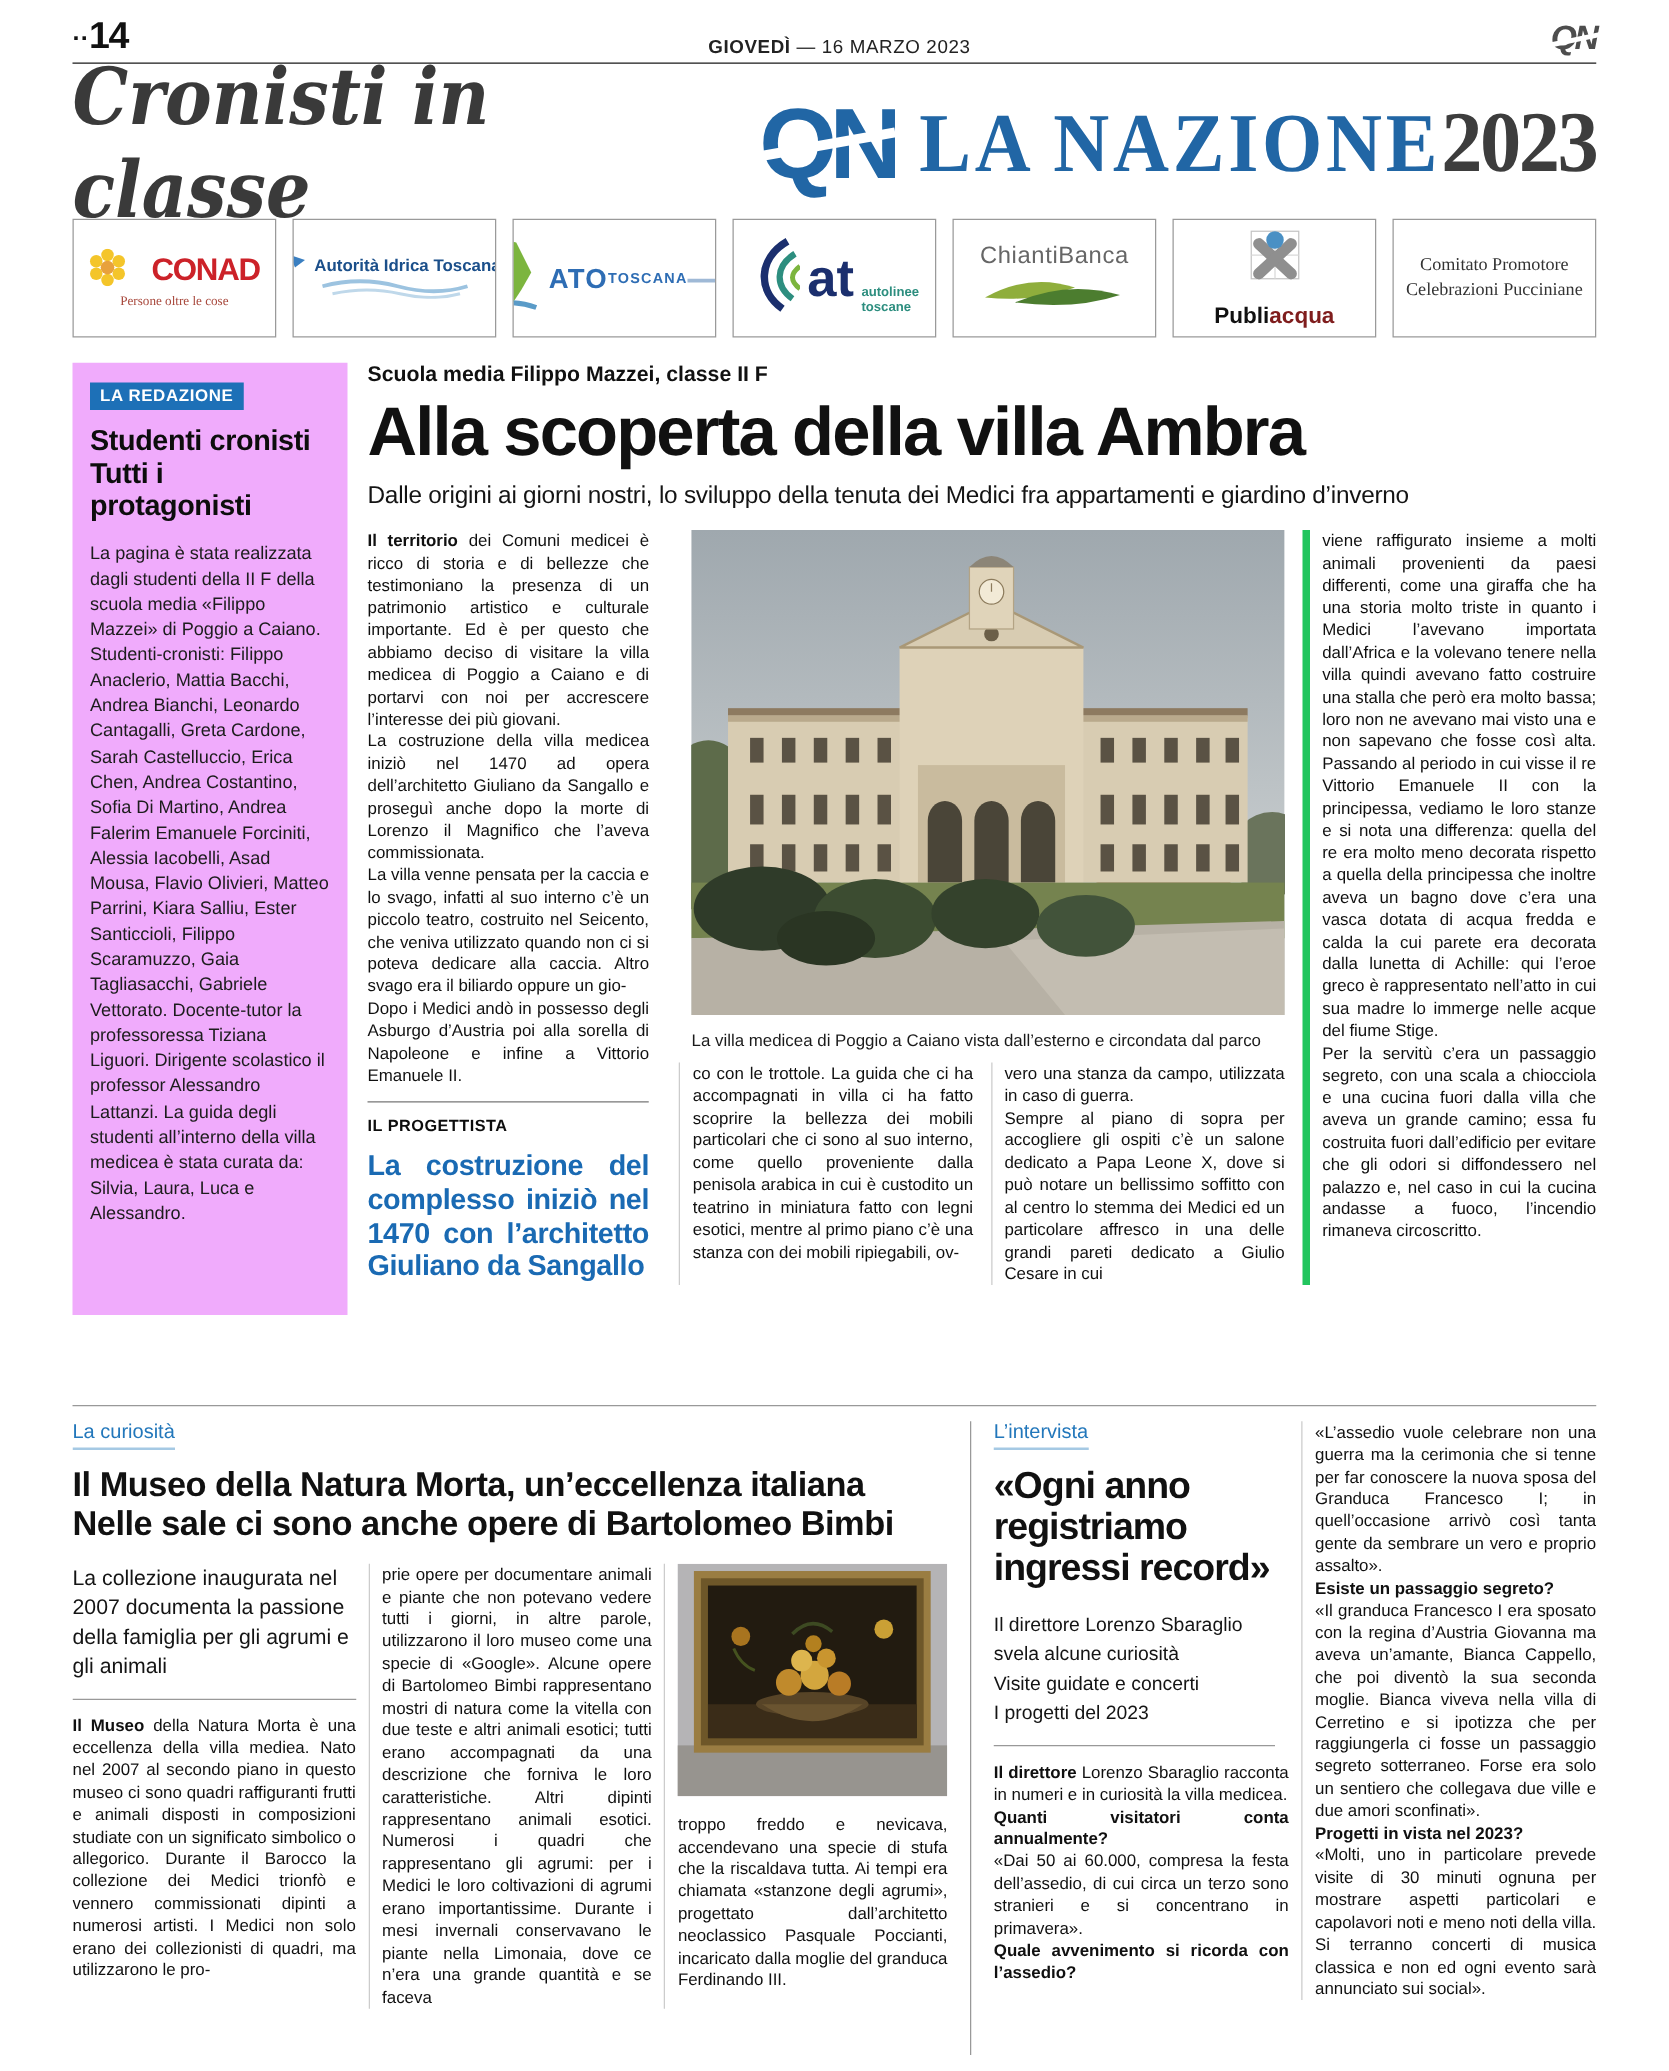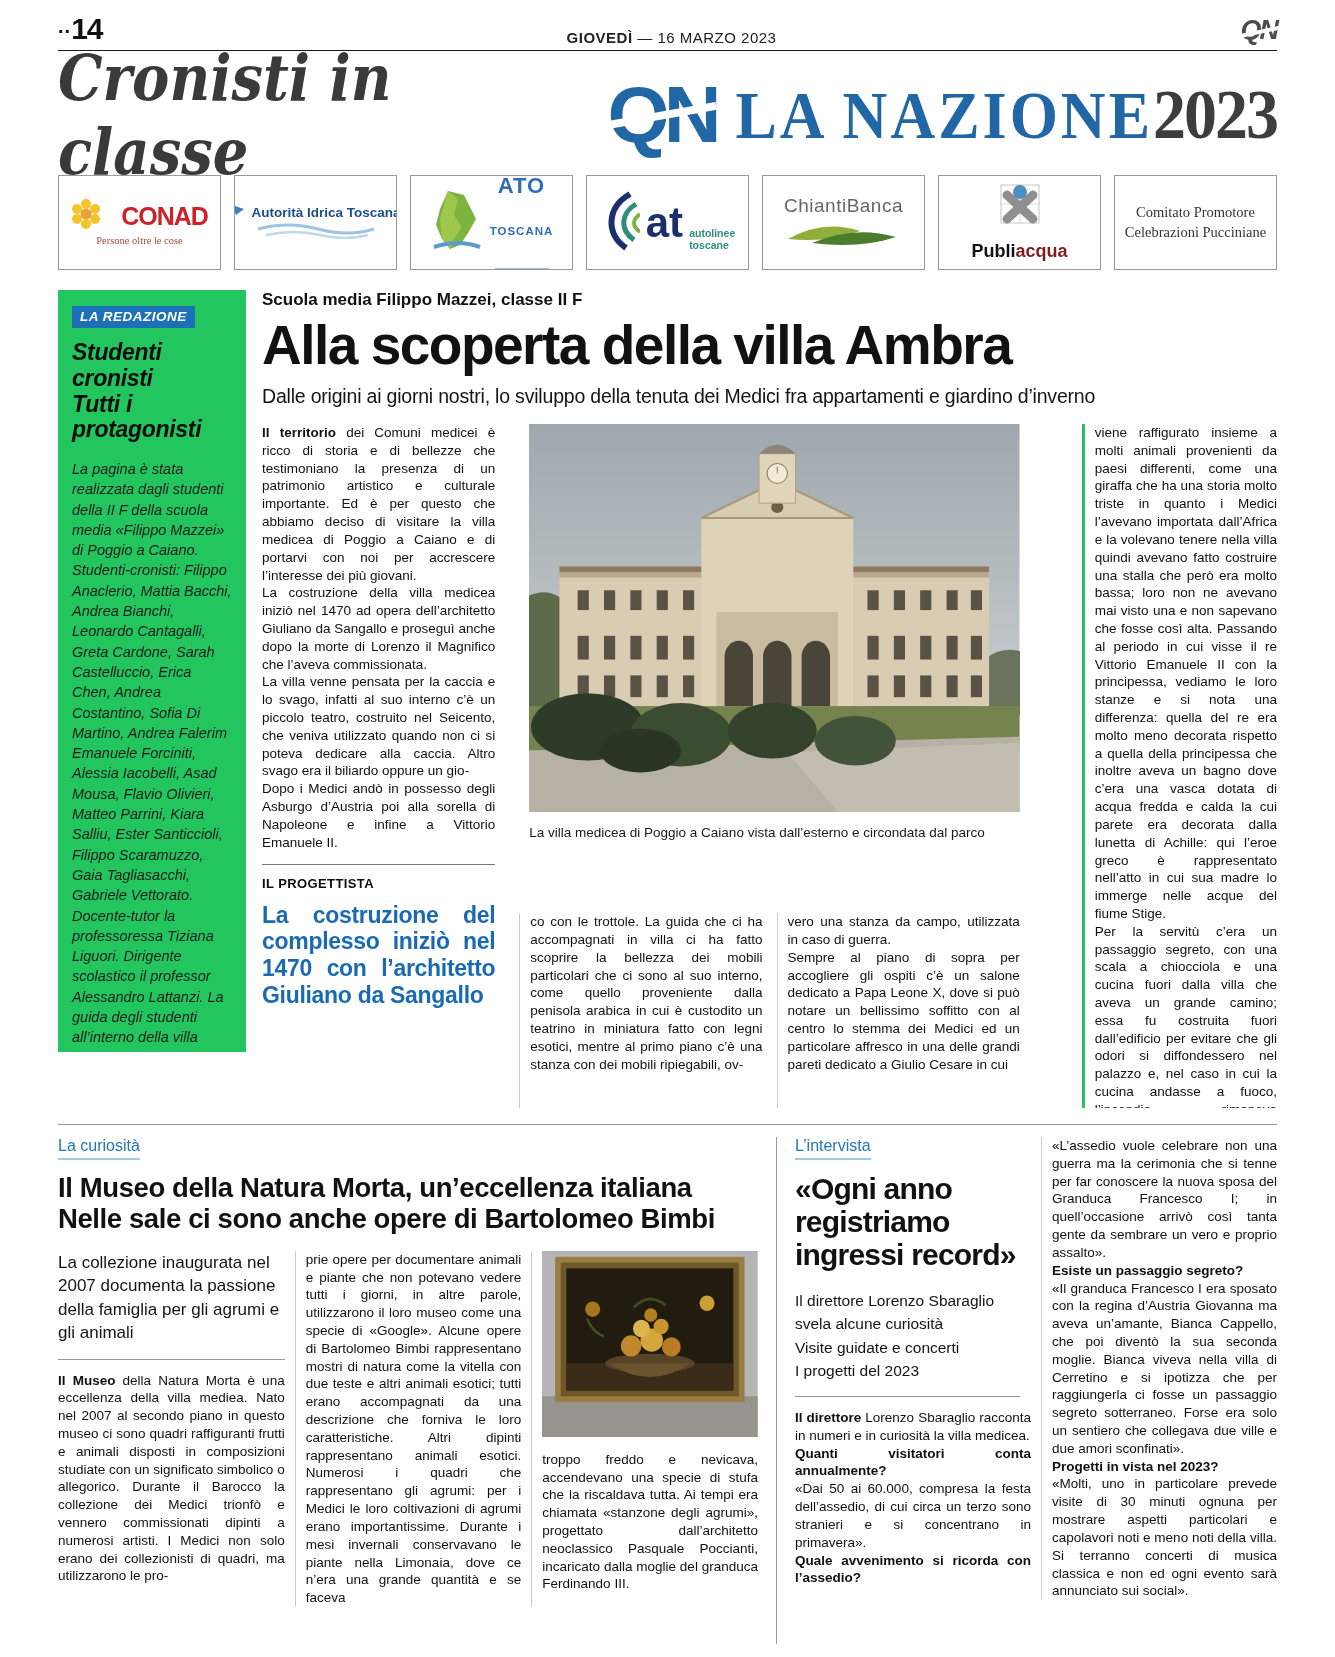--- a/index.html
+++ b/index.html
@@ -27,54 +27,54 @@
 
   
   .sponsors { margin:4px 58px 0; display:flex; gap:13px; height:95px; }
   .sponsor { flex:1; border:1.5px solid #9a9a9a; background:#fff; display:flex; flex-direction:column; align-items:center; justify-content:center; overflow:hidden; padding:4px; }
   .conad-row { display:flex; align-items:center; gap:20px; }
   .conad-name { color:#cc2229; font-weight:bold; font-size:25px; letter-spacing:-1px; }
   .conad-tag { color:#a8483c; font-size:10.5px; font-family:"Liberation Serif", serif; margin-top:2px; }
   .ait-row { display:flex; align-items:center; gap:5px; }
   .ait-name { color:#1b4f8a; font-size:13.5px; font-weight:bold; white-space:nowrap; }
   .ato-box { display:flex; align-items:center; gap:8px; }
-  .ato-text { display:flex; flex-direction:column; align-items:center;gap:28px; }
+  .ato-text { display:flex; flex-direction:row; align-items:center; }
   .ato-line1 { color:#2e6db4; font-weight:900; font-size:22px; letter-spacing:1px; line-height:1; }
   .ato-line2 { color:#2e6db4; font-weight:bold; font-size:11.5px; letter-spacing:1px; }
   .ato-sub { width:54px; height:3px; background:#9fb9d6; margin-top:3px; }
   .at-box { display:flex; align-items:center; gap:6px; }
   .at-name { color:#1b2f6e; font-weight:900; font-size:42px; line-height:.8; }
   .at-sub { color:#2d8e7f; font-weight:bold; font-size:10.5px; line-height:1.15; align-self:flex-end; margin-bottom:4px; }
   .cb-name { color:#666; font-size:19px; letter-spacing:.5px; }
   .pa-name { font-size:18px; margin-top:2px; }
   .pa-name .b1 { color:#111; font-weight:900; }
   .pa-name .b2 { color:#7f1d1d; font-weight:bold; }
   .comitato { font-family:"Liberation Serif", serif; color:#333; font-size:14.5px; text-align:center; line-height:1.35; }
 
   
   .main-section { margin-top:20px; padding:0 58px; display:flex; gap:16px; height:818px; overflow:hidden; }
-  .sidebar { width:188px; flex:none; background:#22c55e; padding:16px 14px 10px; height:762px; overflow:hidden;font-style:italic; }
+  .sidebar { width:220px; flex:none; background:#f0abfc; padding:16px 14px 10px; height:762px; overflow:hidden; }
   .red-label { display:inline-block; background:#1d70b7; color:#fff; font-weight:bold; font-size:13.5px; letter-spacing:.5px; padding:3px 8px 4px; }
   .red-title { font-weight:800; font-size:23px; line-height:1.12; color:#0d0d0d; margin-top:12px; letter-spacing:-.3px; }
   .red-body { font-size:14.5px; line-height:1.4; color:#1c1c1c; margin-top:16px; }
 
   .article { flex:1; min-width:0; }
   .kicker { font-weight:bold; font-size:17px; margin-bottom:8px; }
   .headline { font-weight:800; font-size:55px; letter-spacing:-1.5px; line-height:1; margin-bottom:12px; white-space:nowrap; }
   .subhead { font-size:19.5px; color:#141414; margin-bottom:16px; letter-spacing:-.2px; }
 
   .article-grid { display:grid; grid-template-columns:repeat(4,1fr); column-gap:14px; }
   .bt { font-size:13.5px; line-height:1.32; text-align:justify; color:#101010; }
   .bt p { margin:0; }
   .lead-bold { font-weight:bold; }
   .m-col1 { grid-column:1; grid-row:1/3; padding-right:10px; }
   .m-photo { grid-column:2/4; grid-row:1; padding-left:10px; }
   .m-col2 { grid-column:2; grid-row:2; border-left:1px solid #ccc; padding-left:10px; margin-top:10px; }
   .m-col3 { grid-column:3; grid-row:2; border-left:1px solid #ccc; padding-left:10px; margin-top:10px; }
-  .m-col4 { grid-column:4; grid-row:1/3; border-left:3px solid #22c55e; padding-left:10px;margin-left:48px; }
+  .m-col4 { grid-column:4; grid-row:1/3; border-left:6px solid #22c55e; padding-left:10px; }
   .villa-photo { width:100%; height:388px; display:block; }
   .caption { font-size:13.5px; color:#1a1a1a; padding-top:13px; }
   .progettista { margin-top:12px; border-top:1px solid #777; padding-top:10px; }
   .prog-label { font-weight:bold; font-size:13px; letter-spacing:.4px; color:#0d0d0d; }
   .prog-text { margin-top:10px; font-weight:800; font-size:23px; line-height:1.16; color:#1a6ab3; letter-spacing:-.3px; }
 
   
   .bottom-section { margin:16px 58px 0; border-top:1px solid #999; padding-top:12px; display:flex; gap:18px; height:520px; overflow:hidden; }
   .kicker-blue { display:inline-block; color:#2277bb; font-size:16px; border-bottom:2.5px solid #a5c9e4; padding-bottom:3px; margin-bottom:12px; }
   .curiosita { width:700px; flex:none; }

